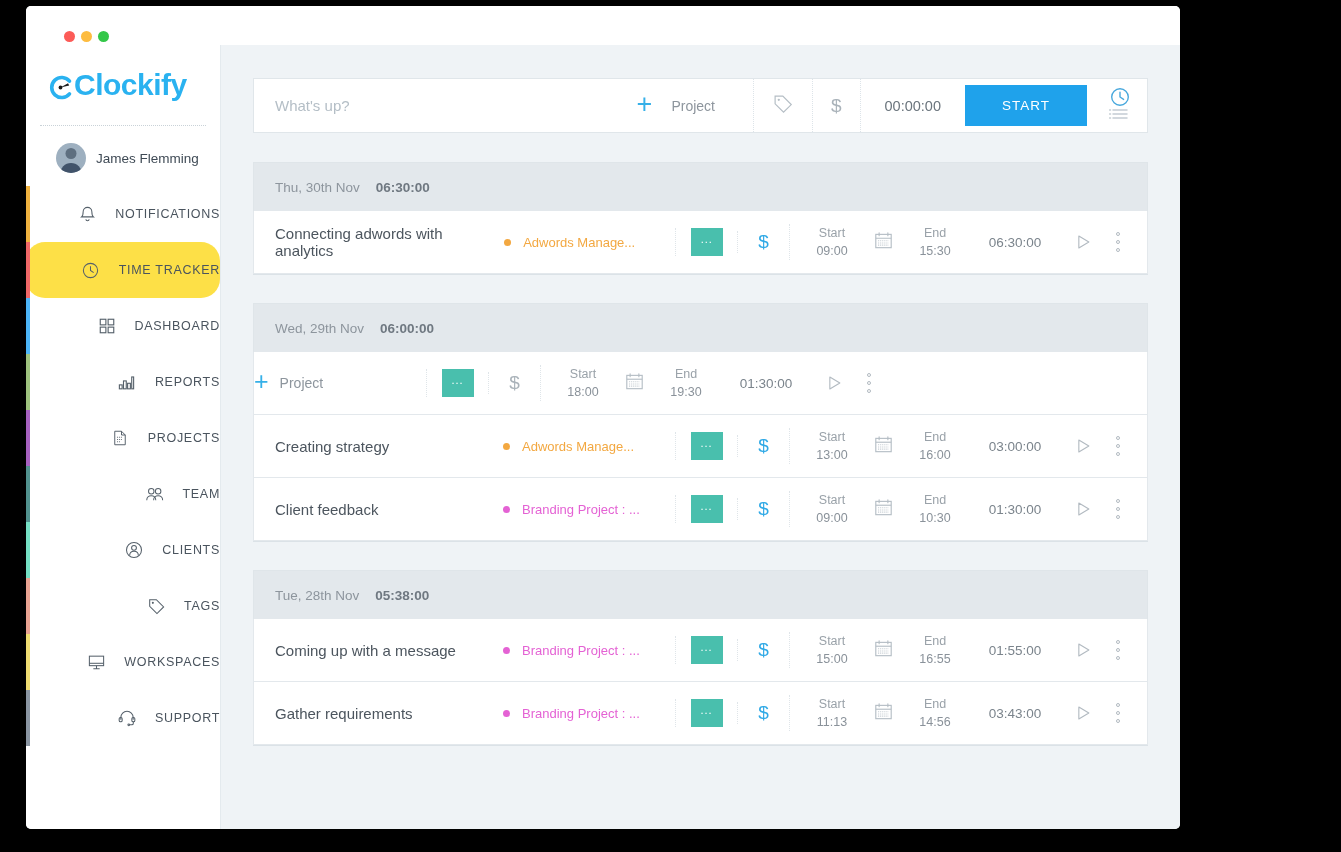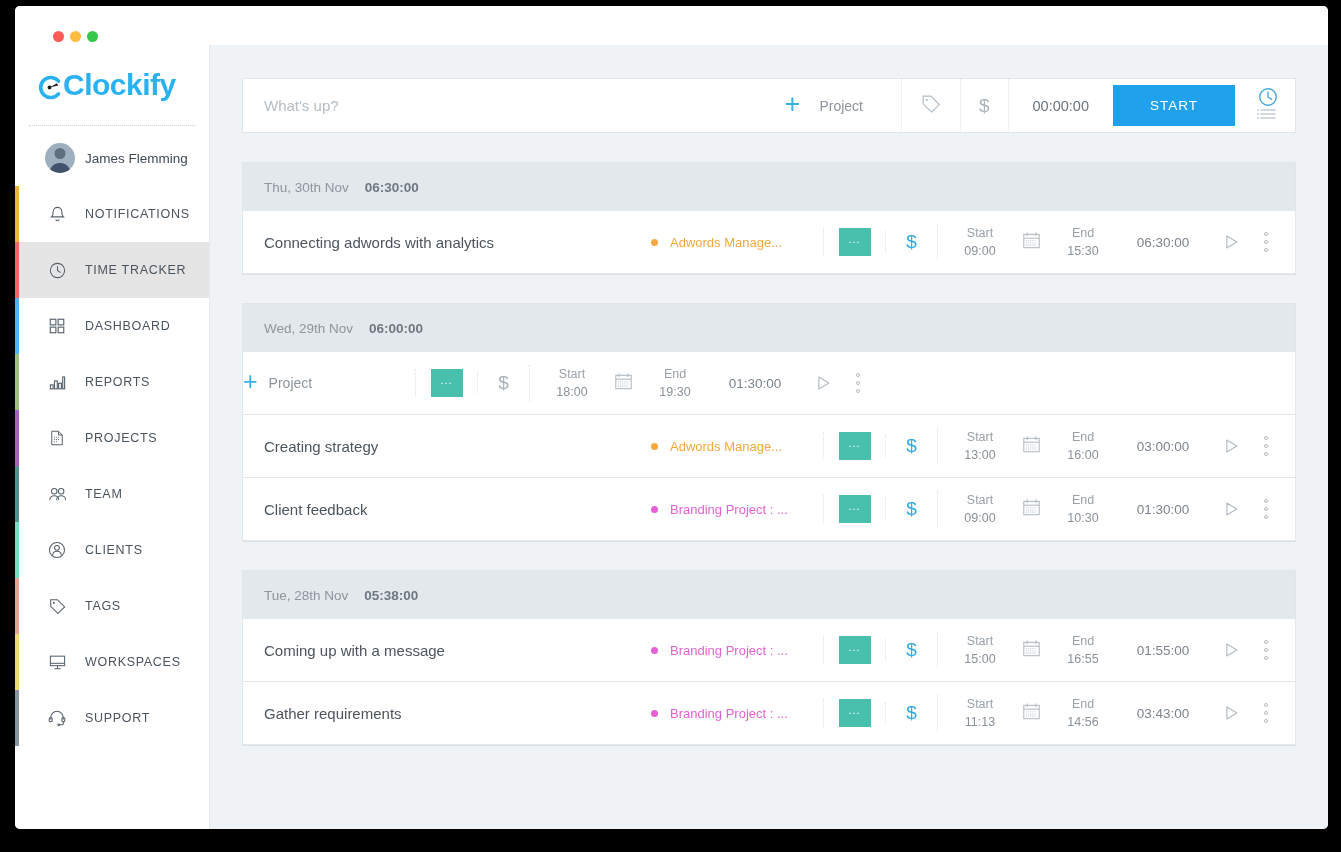--- a/index.html
+++ b/index.html
@@ -6,22 +6,22 @@
   html, body {
     width: 1341px; height: 852px;
     background: #000;
     font-family: "Liberation Sans", sans-serif;
     overflow: hidden;
   }
 
   
   #app-window {
     position: absolute;
-    left: 15px; top: 6px;
-    width: 1313px; height: 823px;
+    left: 26px; top: 6px;
+    width: 1154px; height: 823px;
     background: #eff3f6;
     border-radius: 5px;
     overflow: hidden;
     box-shadow: 0 2px 14px rgba(0,0,0,.35);
   }
 
   
   #titlebar {
     position: absolute; left: 0; top: 0;
     width: 100%; height: 39px;
@@ -60,22 +60,23 @@
     margin: 0 14px;
     border-top: 1px dotted #c9d2d8;
   }
   .nav-item {
     position: relative;
     height: 56px;
     display: flex; align-items: center;
     padding-left: 30px;
     cursor: pointer;
     background: #ffffff;
-  }
-  .nav-item.active { background: #e5e5e5; }
+    justify-content: flex-end;
+  }
+  .nav-item.active { background: #fde047; border-radius: 19px; }
   .nav-item .accent {
     position: absolute; left: 0; top: 0;
     width: 4px; height: 100%;
   }
   .nav-ico {
     width: 24px; height: 24px;
     display: flex; align-items: center; justify-content: center;
     margin-right: 16px;
     color: #55606a;
     flex: 0 0 24px;

